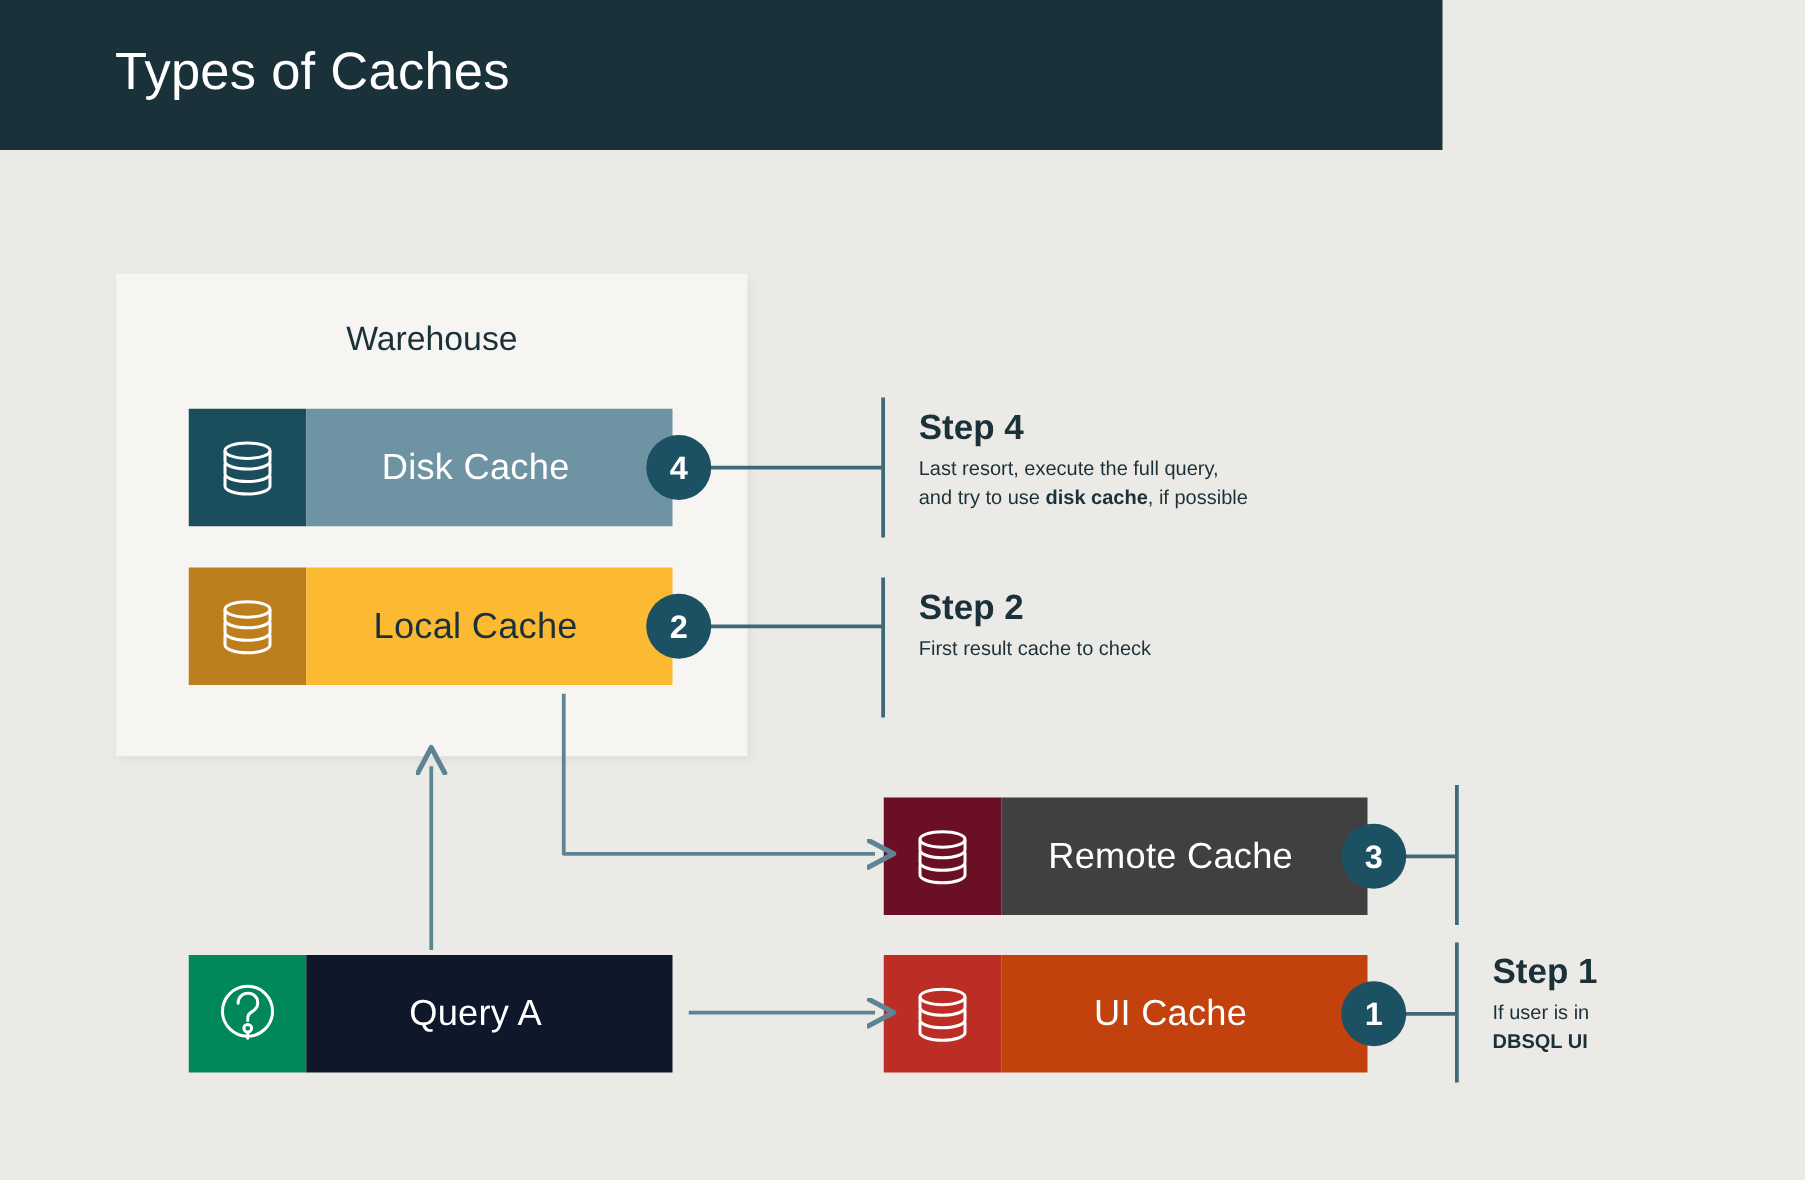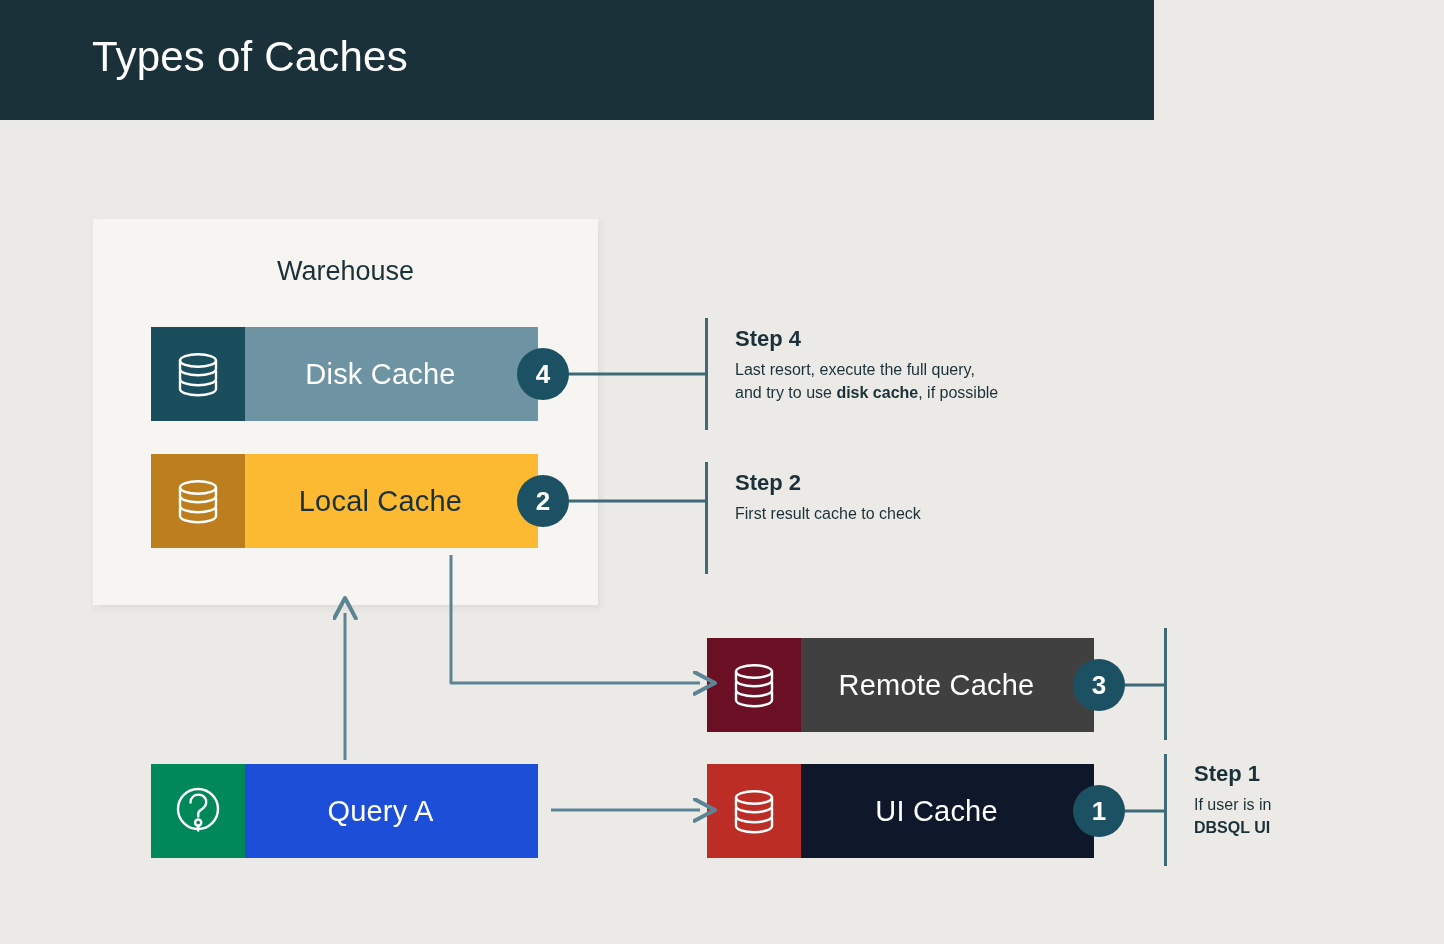--- a/index.html
+++ b/index.html
@@ -104,26 +104,26 @@
   #bar-local-cache .bar-body { background: #FCBA33; }
   #bar-local-cache .bar-label { color: #1B3139; }
 
   #bar-remote-cache { left: 707px; top: 518px; width: 387px; }
   #bar-remote-cache .bar-icon-panel { background: #6B0F24; }
   #bar-remote-cache .bar-body { background: #404040; }
   #bar-remote-cache .bar-label { color: #FFFFFF; }
 
   #bar-ui-cache { left: 707px; top: 644px; width: 387px; }
   #bar-ui-cache .bar-icon-panel { background: #BC2D25; }
-  #bar-ui-cache .bar-body { background: #0f172a; }
+  #bar-ui-cache .bar-body { background: #c2410c; }
   #bar-ui-cache .bar-label { color: #FFFFFF; }
 
   #bar-query-a { left: 151px; top: 644px; width: 387px; }
   #bar-query-a .bar-icon-panel { background: #00875A; }
-  #bar-query-a .bar-body { background: #1d4ed8; }
+  #bar-query-a .bar-body { background: #0f172a; }
   #bar-query-a .bar-label { color: #FFFFFF; }
 
   
   .step-badge {
     position: absolute;
     width: 52px;
     height: 52px;
     border-radius: 50%;
     background: #1B5162;
     color: #FFFFFF;
@@ -135,21 +135,21 @@
     z-index: 6;
   }
   #badge-4 { left: 517px; top: 228px; }
   #badge-2 { left: 517px; top: 355px; }
   #badge-3 { left: 1073px; top: 539px; }
   #badge-1 { left: 1073px; top: 665px; }
 
   
   .step-block { position: absolute; }
   .step-title {
-    font-size: 22px;
+    font-size: 28px;
     font-weight: 700;
     color: #1B3139;
     margin-bottom: 6px;
   }
   .step-desc {
     font-size: 16px;
     font-weight: 400;
     color: #1B3139;
     line-height: 1.45;
   }

